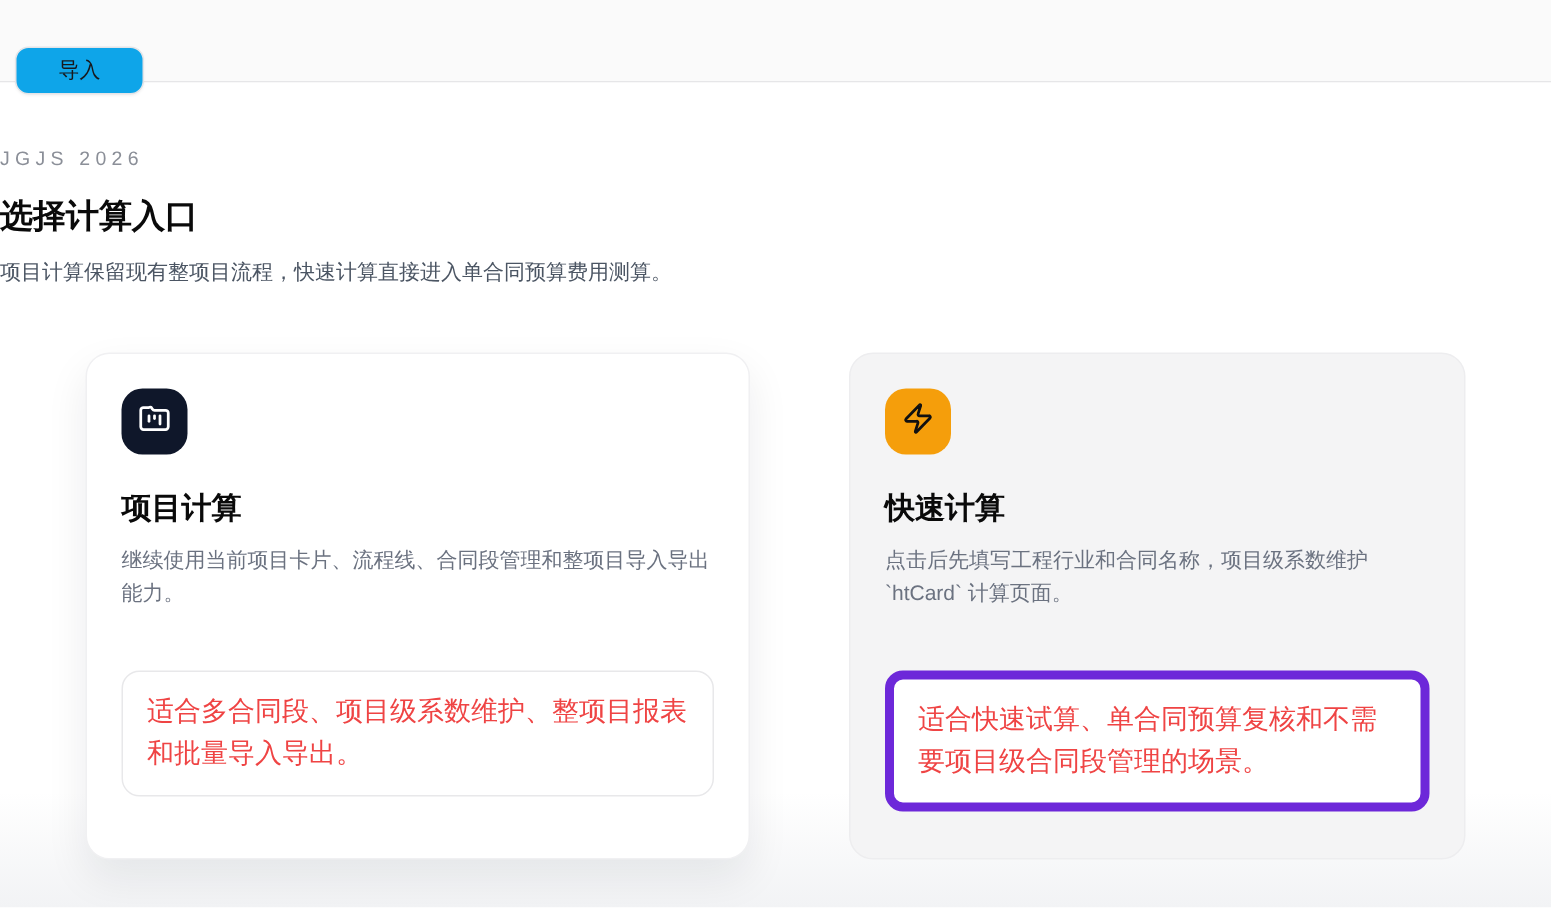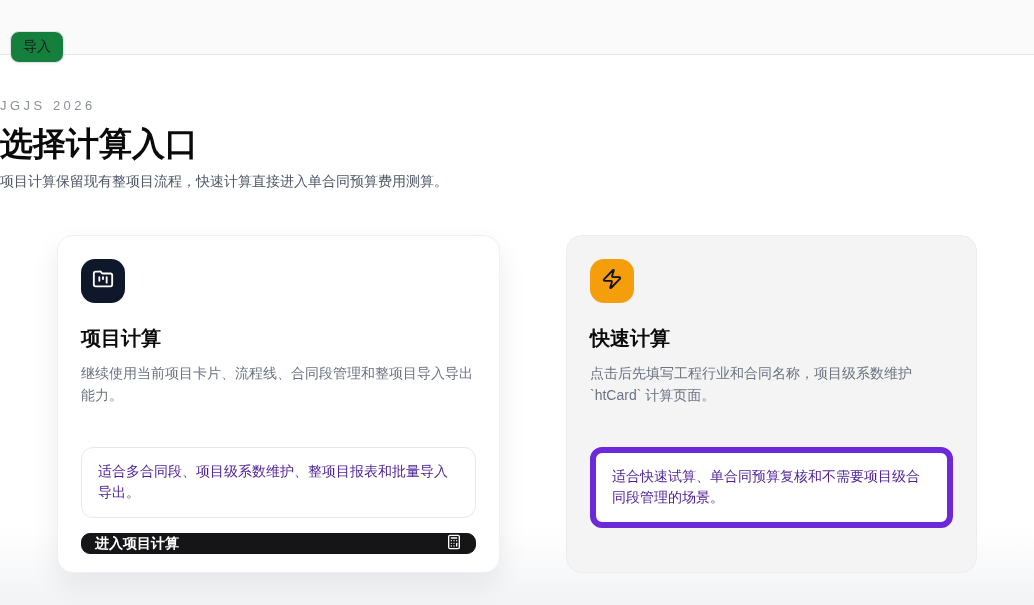--- a/index.html
+++ b/index.html
@@ -13,24 +13,24 @@
   
   .topbar {
     height: 55px;
     background: #fafafa;
     border-bottom: 1px solid #e6e6e8;
     display: flex;
     align-items: center;
     padding: 0 10px;
   }
   .btn-import {
-    background: #15803d;
+    background: #0ea5e9;
     border: 1px solid #e4e4e7;
     border-radius: 9px;
-    padding: 6px 12px;
+    padding: 6px 28px;
     font-size: 14px;
     color: #18181b;
     cursor: pointer;
     box-shadow: 0 1px 2px rgba(0,0,0,.05);
     font-family: inherit;
     margin-top: 40px;
   }
   
   .main {
     height: 550px;
@@ -39,21 +39,21 @@
   }
   .hero { text-align: left; }
   .eyebrow {
     font-size: 13px;
     letter-spacing: 3.5px;
     color: #8b8f98;
     font-weight: 400;
   }
   .page-title {
     margin-top: 13px;
-    font-size: 33px;
+    font-size: 22px;
     line-height: 36px;
     font-weight: 700;
     color: #0a0a0a;
   }
   .subtitle {
     margin-top: 9px;
     font-size: 14px;
     line-height: 20px;
     color: #4b5563;
   }
@@ -101,23 +101,23 @@
   .card-desc {
     margin-top: 10px;
     font-size: 14px;
     line-height: 1.6;
     color: #6b7280;
   }
   .note {
     margin-top: 40px;
     border-radius: 12px;
     padding: 13px 16px;
-    font-size: 14px;
+    font-size: 18px;
     line-height: 1.55;
-    color: #4c1d95;
+    color: #ef4444;
     background: #ffffff;
   }
   .card-project .note { border: 1px solid #e8e8ea; }
   .card-quick   .note { border: 6px solid #6d28d9; }
   .action-btn {
     margin-top: 15px;
     height: 33px;
     width: 100%;
     border-radius: 9px;
     display: flex;
@@ -166,37 +166,20 @@
             <path d="M4 20h16a2 2 0 0 0 2-2V8a2 2 0 0 0-2-2h-7.93a2 2 0 0 1-1.66-.9l-.82-1.2A2 2 0 0 0 7.93 4H4a2 2 0 0 0-2 2v12c0 1.1.9 2 2 2Z"></path>
             <path d="M8 10v4"></path>
               <path d="M12 10v2"></path>
               <path d="M16 10v6"></path>
           </svg>
         </span>
       </div>
       <h2 class="card-title">项目计算</h2>
       <p class="card-desc">继续使用当前项目卡片、流程线、合同段管理和整项目导入导出能力。</p>
       <div class="note">适合多合同段、项目级系数维护、整项目报表和批量导入导出。</div>
-      <button class="action-btn dark">
-        <span>进入项目计算</span>
-        <span>
-          <svg viewBox="0 0 24 24" fill="none" stroke="#ffffff" stroke-width="2" stroke-linecap="round" stroke-linejoin="round">
-            <rect width="16" height="20" x="4" y="2" rx="2"></rect>
-            <line x1="8" x2="16" y1="6" y2="6"></line>
-            <line x1="16" x2="16" y1="14" y2="18"></line>
-            <path d="M16 10h.01"></path>
-              <path d="M12 10h.01"></path>
-              <path d="M8 10h.01"></path>
-            <path d="M12 14h.01"></path>
-              <path d="M8 14h.01"></path>
-            <path d="M12 18h.01"></path>
-              <path d="M8 18h.01"></path>
-          </svg>
-        </span>
-      </button>
     </div>
 
     <div class="card card-quick">
       <div class="icon-badge orange">
         <span>
           <svg viewBox="0 0 24 24" fill="none" stroke="#111111" stroke-width="2" stroke-linecap="round" stroke-linejoin="round">
             <path d="M4 14a1 1 0 0 1-.78-1.63l9.9-10.2a.5.5 0 0 1 .86.46l-1.92 6.02A1 1 0 0 0 13 10h7a1 1 0 0 1 .78 1.63l-9.9 10.2a.5.5 0 0 1-.86-.46l1.92-6.02A1 1 0 0 0 11 14z"></path>
           </svg>
         </span>
       </div>

